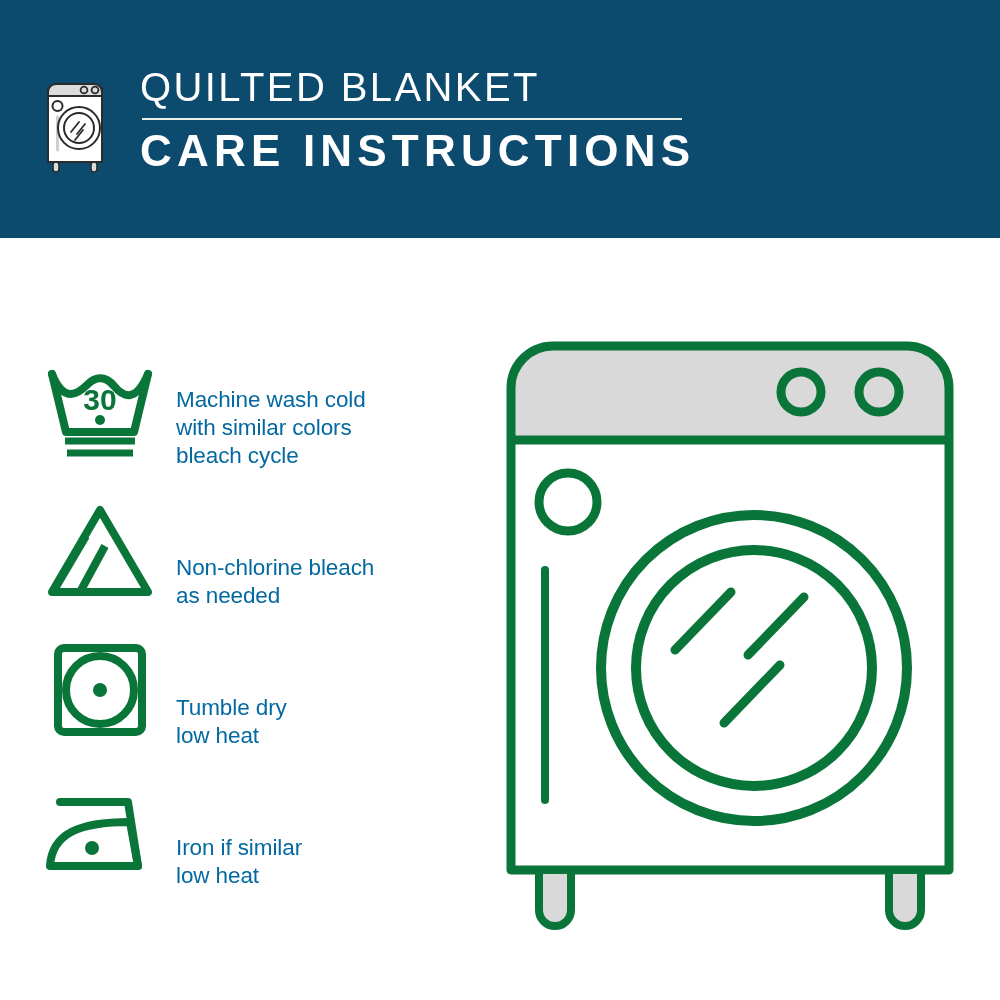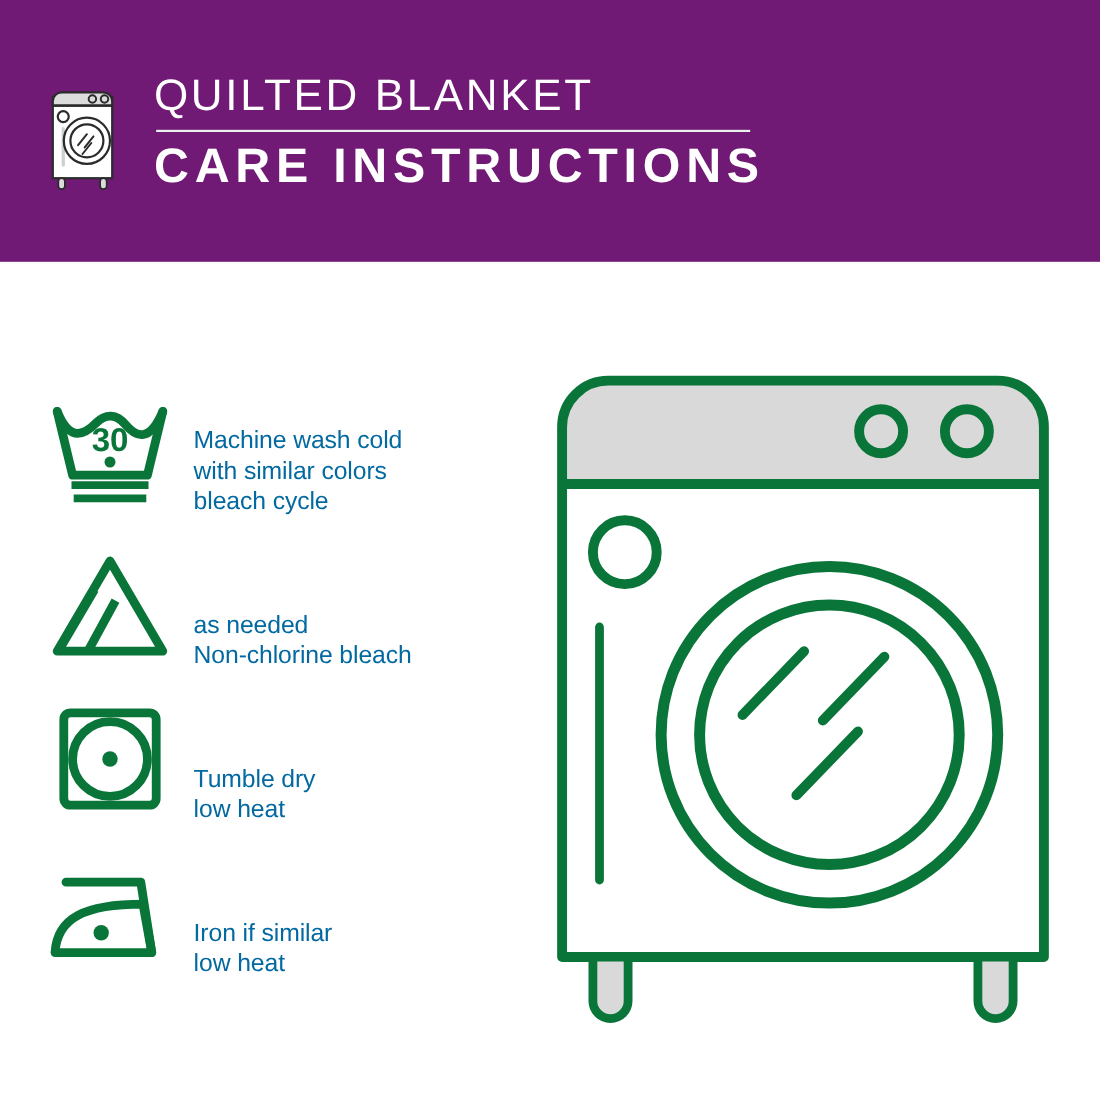--- a/index.html
+++ b/index.html
@@ -22,21 +22,21 @@
     background: #ffffff;
   }
 
   
   #header-band {
     position: absolute;
     left: 0;
     top: 0;
     width: 1000px;
     height: 238px;
-    background: #701a75;
+    background: #0c4a6e;
   }
 
   #header-inner {
     position: absolute;
     left: 42px;
     top: 62px;
     display: flex;
     flex-direction: row;
     align-items: flex-start;
   }
@@ -200,22 +200,22 @@
 
     <div class="care-row" id="row-1">
       <div class="care-symbol">
         <svg width="112" height="100" viewBox="0 0 112 100">
           <path d="M56 10 L104 92 L8 92 Z" fill="none" stroke="#0a7539" stroke-width="8" stroke-linejoin="round"></path>
           <line x1="42" y1="36" x2="9" y2="92" stroke="#0a7539" stroke-width="8" stroke-linecap="butt"></line>
           <line x1="61" y1="46" x2="36" y2="92" stroke="#0a7539" stroke-width="8" stroke-linecap="butt"></line>
         </svg>
       </div>
       <div class="care-text">
+        <span class="ln">Non-chlorine bleach</span>
         <span class="ln">as needed</span>
-        <span class="ln">Non-chlorine bleach</span>
       </div>
     </div>
 
     <div class="care-row" id="row-2">
       <div class="care-symbol">
         <svg width="112" height="100" viewBox="0 0 112 100">
           <rect x="14" y="8" width="84" height="84" rx="6" ry="6" fill="none" stroke="#0a7539" stroke-width="8"></rect>
           <circle cx="56" cy="50" r="34" fill="none" stroke="#0a7539" stroke-width="8"></circle>
           <circle cx="56" cy="50" r="7" fill="#0a7539"></circle>
         </svg>

